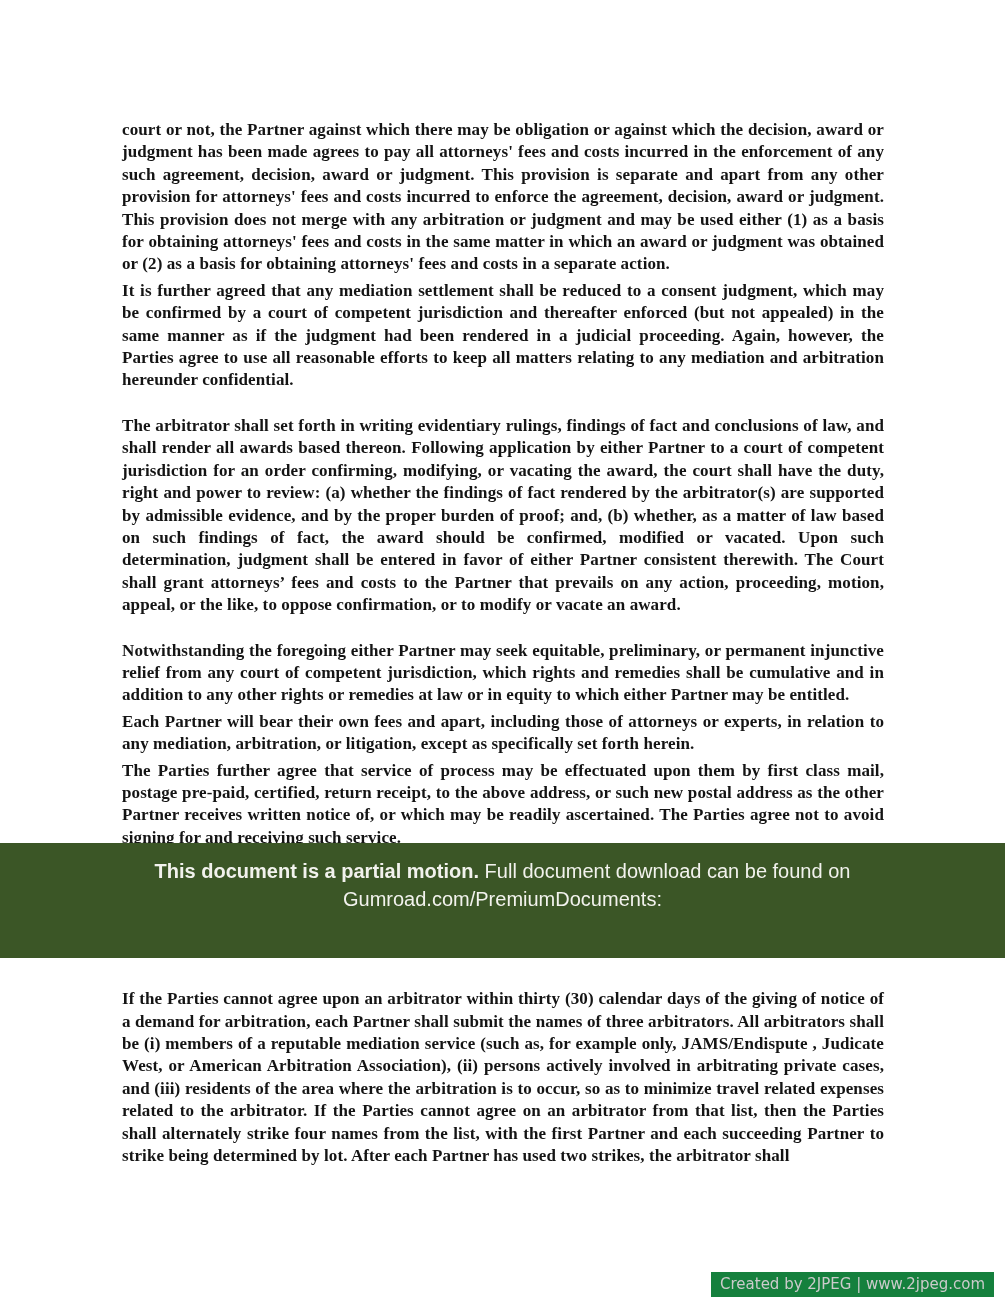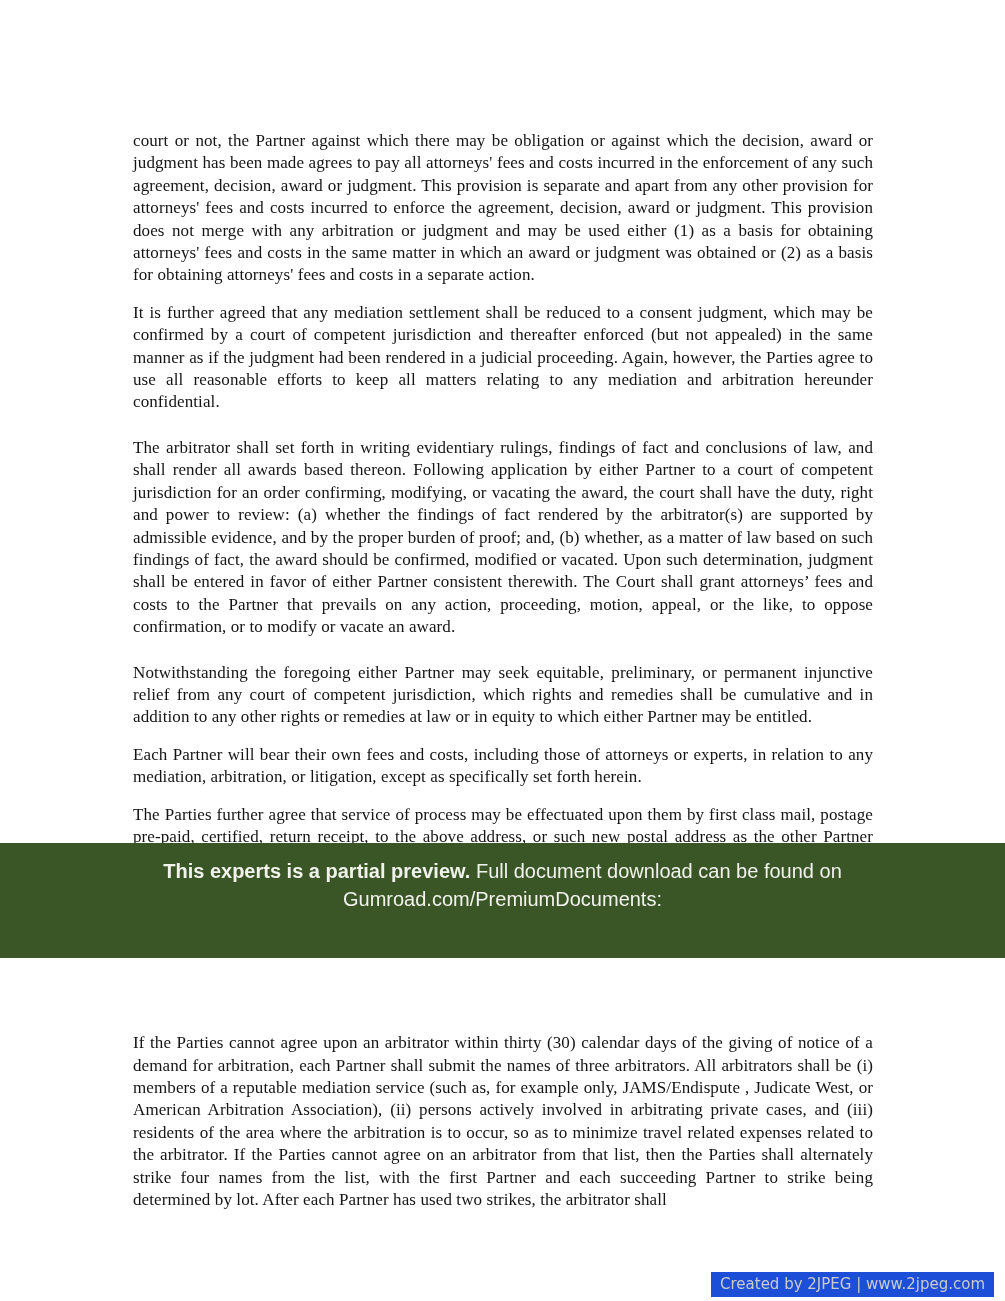--- a/index.html
+++ b/index.html
@@ -13,26 +13,27 @@
     font-family: "Liberation Serif", serif;
   }
   .content {
     position: absolute;
     top: 0;
     left: 118px;
     width: 770px;
     padding-top: 115px;
   }
   .para {
-    margin: 15px;
+    margin: 4px;
     font-size: 17px;
     line-height: 22.4px;
     color: #141414;
     text-align: justify;
     letter-spacing: 0.1px;
+    font-weight: bold;
   }
   .para.gap { margin-top: 23px; }
   .para.after-banner { margin-top: 139px; }
   .banner {
     position: absolute;
     top: 843px;
     left: 0;
     width: 1005px;
     height: 115px;
     background: #3b5626;
@@ -54,45 +55,45 @@
     font-size: 20px;
     line-height: 28px;
     color: #f2f2ed;
     text-decoration: underline;
   }
   .watermark {
     position: absolute;
     top: 1272px;
     right: 11px;
     height: 25px;
-    background: #1d4ed8;
+    background: #15803d;
     color: #cbcbcb;
     font-family: "DejaVu Sans", sans-serif;
     font-size: 15px;
     line-height: 21px;
     padding: 2px 9px;
     white-space: nowrap;
   }
 </style>
 </head>
 <body>
 
 <div class="page">
 
   <div class="content">
     <p class="para">court or not, the Partner against which there may be obligation or against which the decision, award or judgment has been made agrees to pay all attorneys' fees and costs incurred in the enforcement of any such agreement, decision, award or judgment.  This provision is separate and apart from any other provision for attorneys' fees and costs incurred to enforce the agreement, decision, award or judgment.  This provision does not merge with any arbitration or judgment and may be used either (1) as a basis for obtaining attorneys' fees and costs in the same matter in which an award or judgment was obtained or (2) as a basis for obtaining attorneys' fees and costs in a separate action.</p>
     <p class="para">It is further agreed that any mediation settlement shall be reduced to a consent judgment, which may be confirmed by a court of competent jurisdiction and thereafter enforced (but not appealed) in the same manner as if the judgment had been rendered in a judicial proceeding.  Again, however, the Parties agree to use all reasonable efforts to keep all matters relating to any mediation and arbitration hereunder confidential.</p>
     <p class="para gap">The arbitrator shall set forth in writing evidentiary rulings, findings of fact and conclusions of law, and shall render all awards based thereon.  Following application by either Partner to a court of competent jurisdiction for an order confirming, modifying, or vacating the award, the court shall have the duty, right and power to review: (a) whether the findings of fact rendered by the arbitrator(s) are supported by admissible evidence, and by the proper burden of proof; and, (b) whether, as a matter of law based on such findings of fact, the award should be confirmed, modified or vacated.  Upon such determination, judgment shall be entered in favor of either Partner consistent therewith.  The Court shall grant attorneys’ fees and costs to the Partner that prevails on any action, proceeding, motion, appeal, or the like, to oppose confirmation, or to modify or vacate an award.</p>
     <p class="para gap">Notwithstanding the foregoing either Partner may seek equitable, preliminary, or permanent injunctive relief from any court of competent jurisdiction, which rights and remedies shall be cumulative and in addition to any other rights or remedies at law or in equity to which either Partner may be entitled.</p>
-    <p class="para">Each Partner will bear their own fees and costs, including those of attorneys or experts, in relation to any mediation, arbitration, or litigation, except as specifically set forth herein.</p>
+    <p class="para">Each Partner will bear their own fees and apart, including those of attorneys or experts, in relation to any mediation, arbitration, or litigation, except as specifically set forth herein.</p>
     <p class="para">The Parties further agree that service of process may be effectuated upon them by first class mail, postage pre-paid, certified, return receipt, to the above address, or such new postal address as the other Partner receives written notice of, or which may be readily ascertained.  The Parties agree not to avoid signing for and receiving such service.</p>
     <p class="para after-banner">If the Parties cannot agree upon an arbitrator within thirty (30) calendar days of the giving of notice of a demand for arbitration, each Partner shall submit the names of three arbitrators.  All arbitrators shall be (i) members of a reputable mediation service (such as, for example only,  JAMS/Endispute , Judicate West, or American Arbitration Association), (ii) persons actively involved in arbitrating private cases, and (iii) residents of the area where the arbitration is to occur, so as to minimize travel related expenses related to the arbitrator.  If the Parties cannot agree on an arbitrator from that list, then the Parties shall alternately strike four names from the list, with the first Partner and each succeeding Partner to strike being determined by lot.  After each Partner has used two strikes, the arbitrator shall</p>
   </div>
 
   <div class="banner">
     <div class="banner-message">
-      <span class="bold">This experts is a partial preview.</span><span> Full document download can be found on Gumroad.com/PremiumDocuments:</span>
+      <span class="bold">This document is a partial motion.</span><span> Full document download can be found on Gumroad.com/PremiumDocuments:</span>
     </div>
   </div>
 
   <div class="watermark">Created by 2JPEG | www.2jpeg.com</div>
 
 </div>
 
 </body></html>

